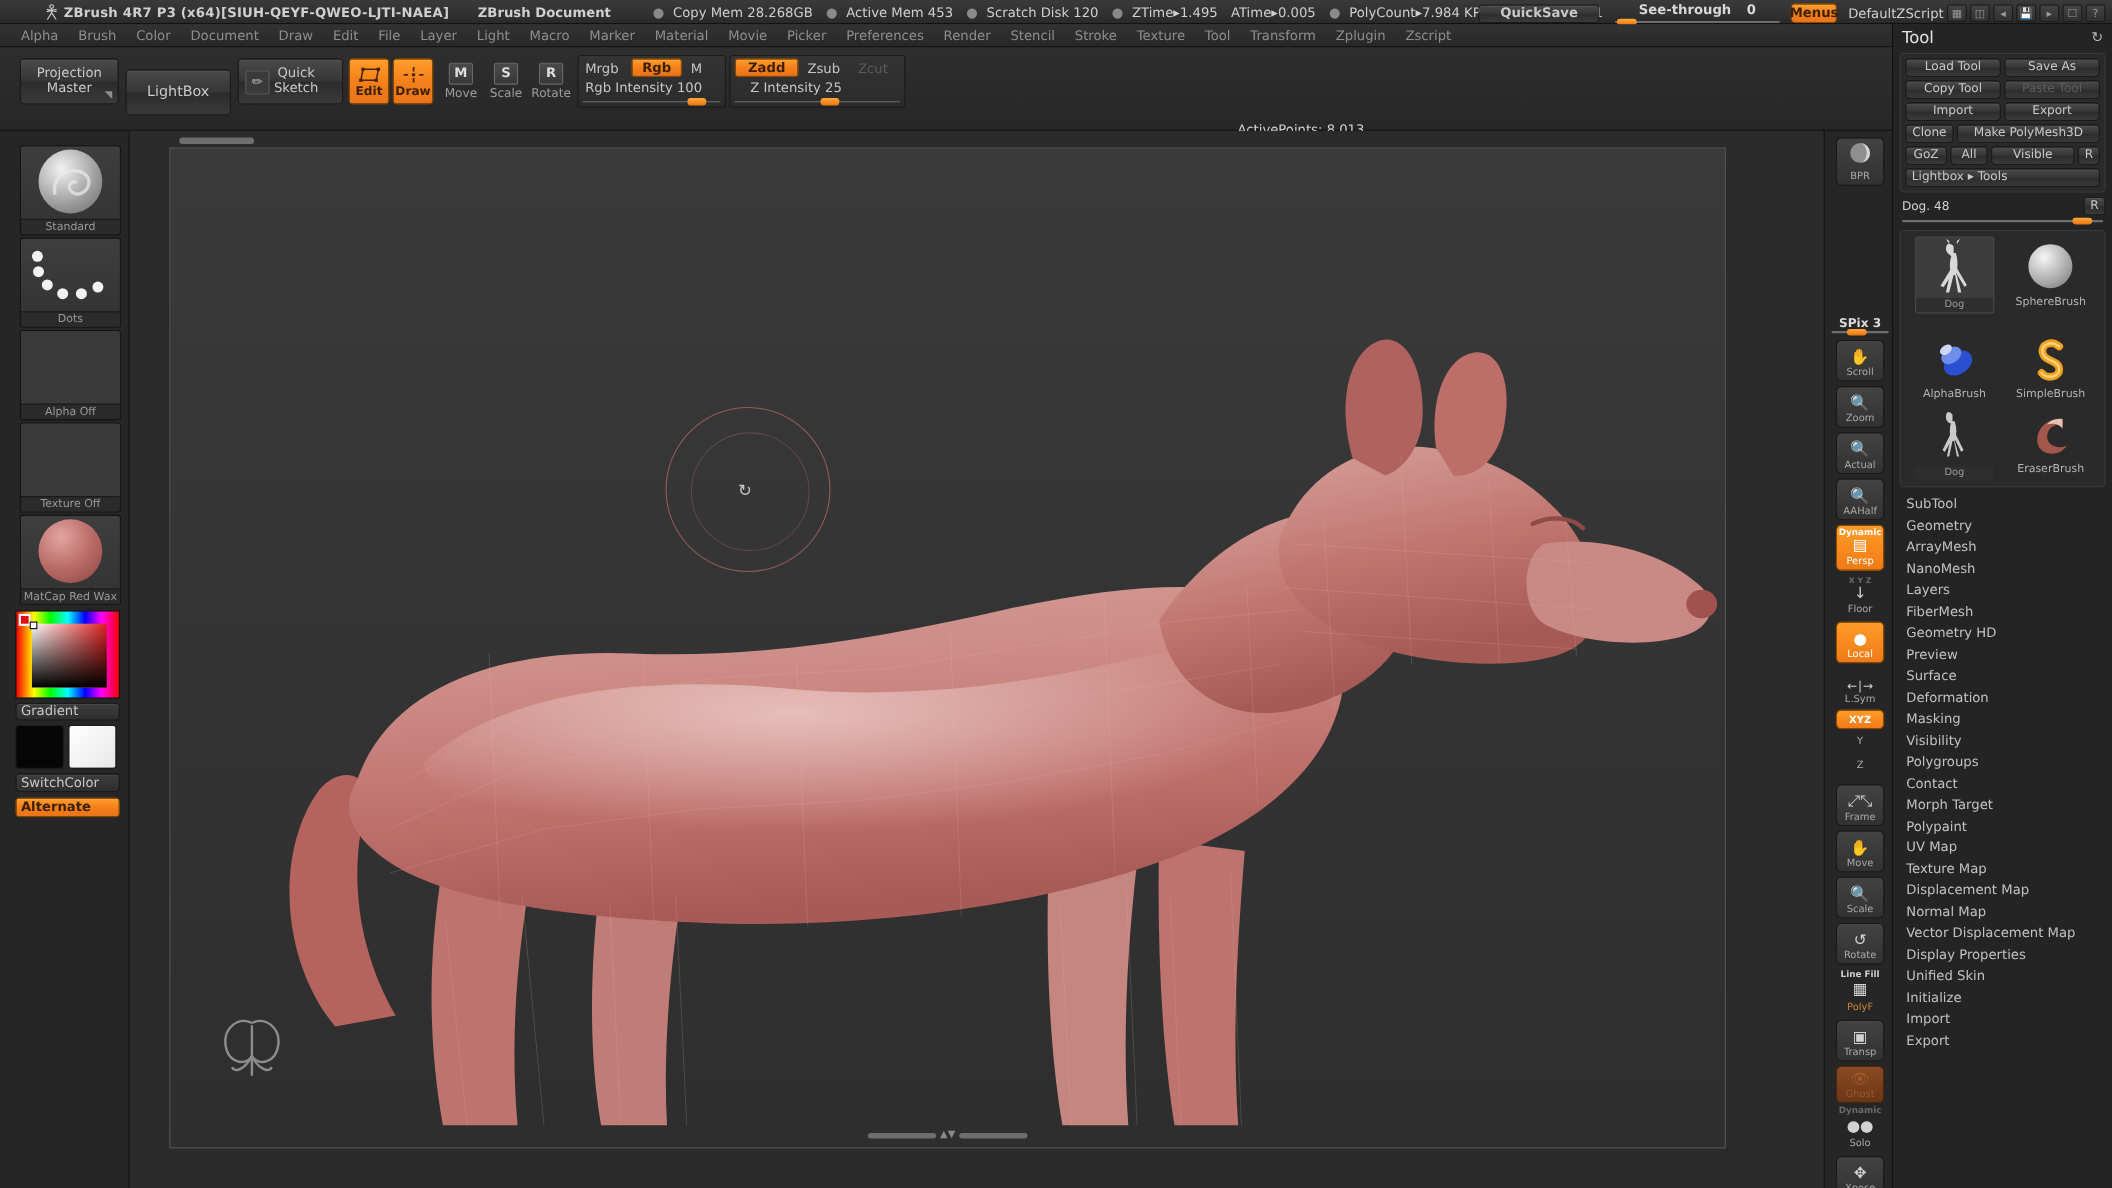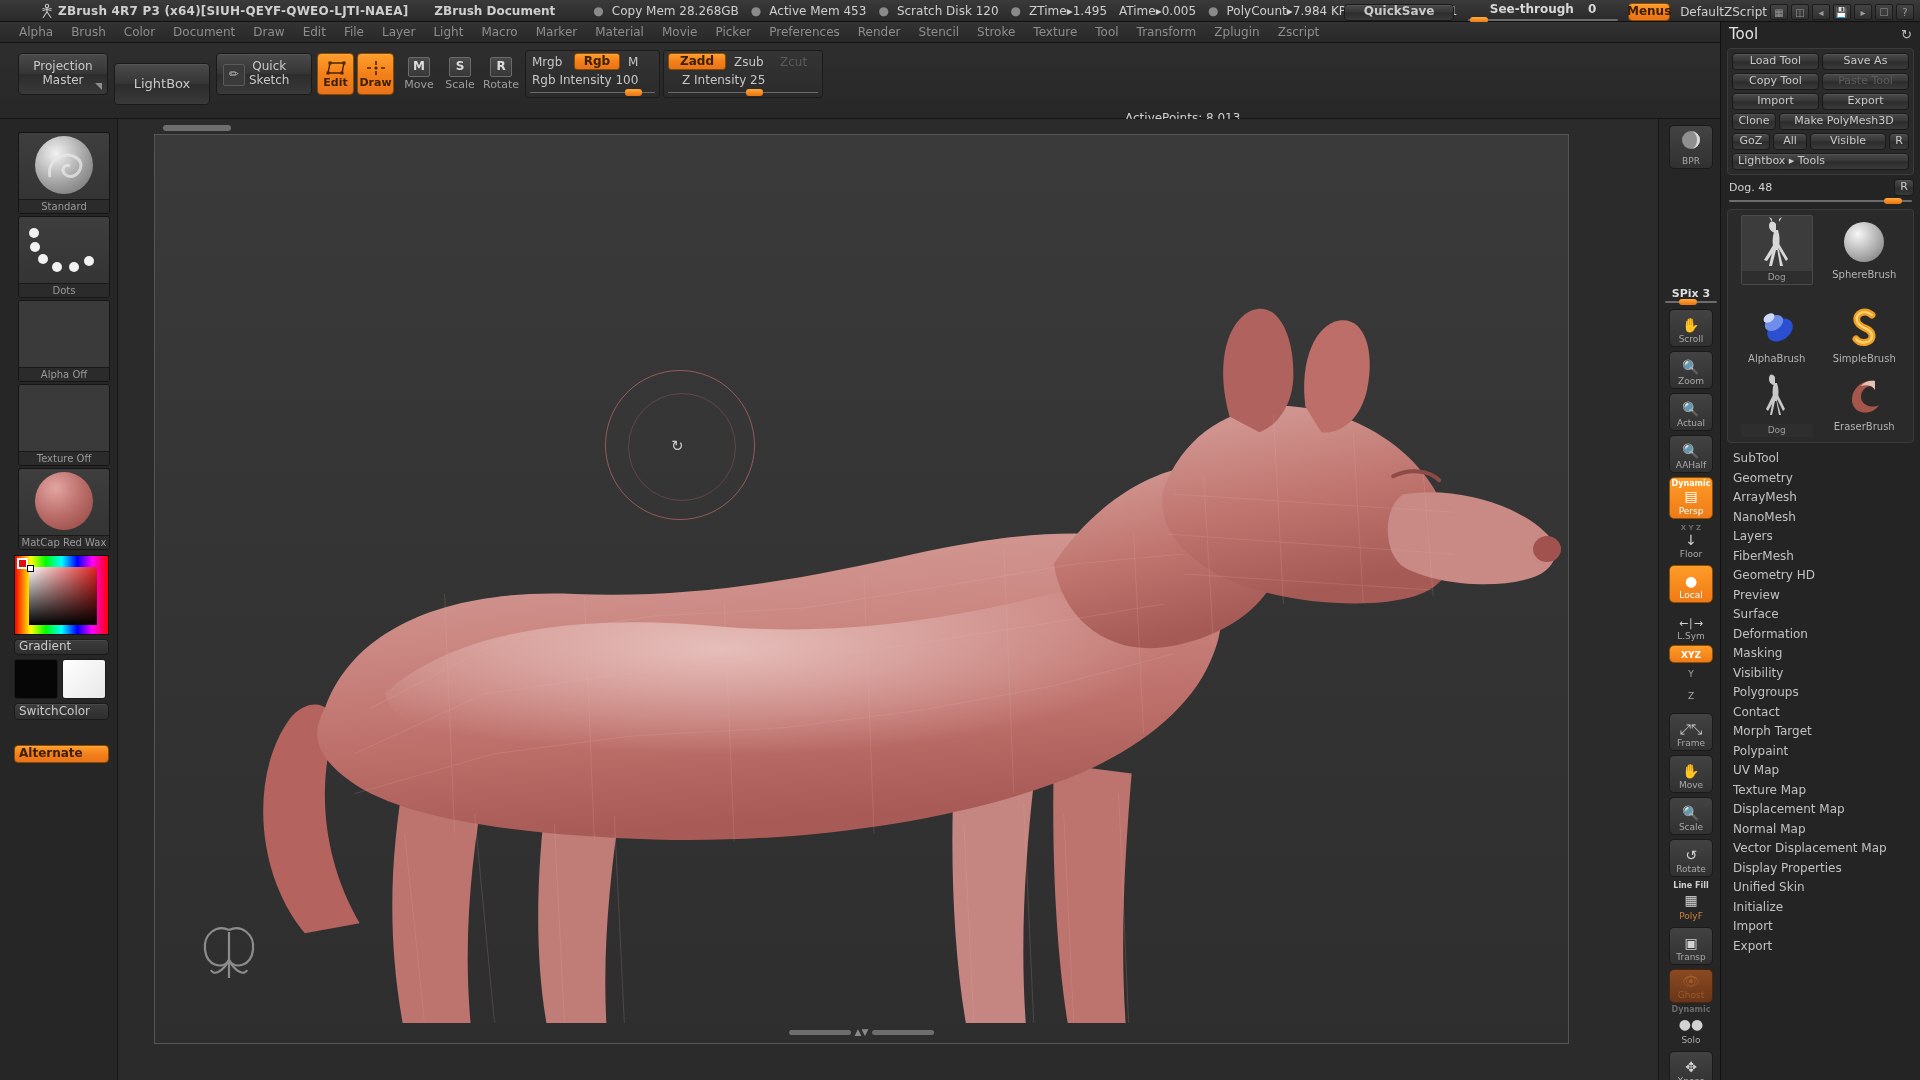--- a/index.html
+++ b/index.html
@@ -125,21 +125,21 @@
      background:#ffffff; }
   #gradient-btn { position:absolute; left:14px; top:520px; width:95px; height:16px;
      font-size:12px; justify-content:flex-start; padding-left:4px; }
   #swatch-black { position:absolute; left:14px; top:540px; width:44px; height:40px;
      background:#060606; border:1px solid #1b1b1b; border-radius:3px; }
   #swatch-white { position:absolute; left:62px; top:540px; width:44px; height:40px;
      background:linear-gradient(135deg,#ffffff,#e8e8e8); border:1px solid #1b1b1b; border-radius:3px; }
   #switchcolor { position:absolute; left:14px; top:584px; width:95px; height:17px;
      font-size:12px; justify-content:flex-start; padding-left:4px; }
   #alternate { position:absolute; left:14px; top:606px; width:95px; height:18px;
-     font-size:12px; justify-content:flex-start; padding-left:4px;margin-top:20px; }
+     font-size:12px; justify-content:flex-start; padding-left:4px; }
 
   
   #canvas-area { position:absolute; left:118px; top:119px; right:262px; bottom:0;
      background:#2b2b2b; }
   #document { position:absolute; left:36px; top:15px; width:1415px; height:910px;
      background:linear-gradient(180deg,#3a3a3a 0%,#333 55%,#2e2e2e 100%);
      border:1px solid #555; }
   #doc-scroll-top { position:absolute; left:8px; top:-10px; width:68px; height:6px;
      background:#6e6e6e; border-radius:3px; }
   #dogsvg { position:absolute; left:0; top:0; width:100%; height:100%; }

